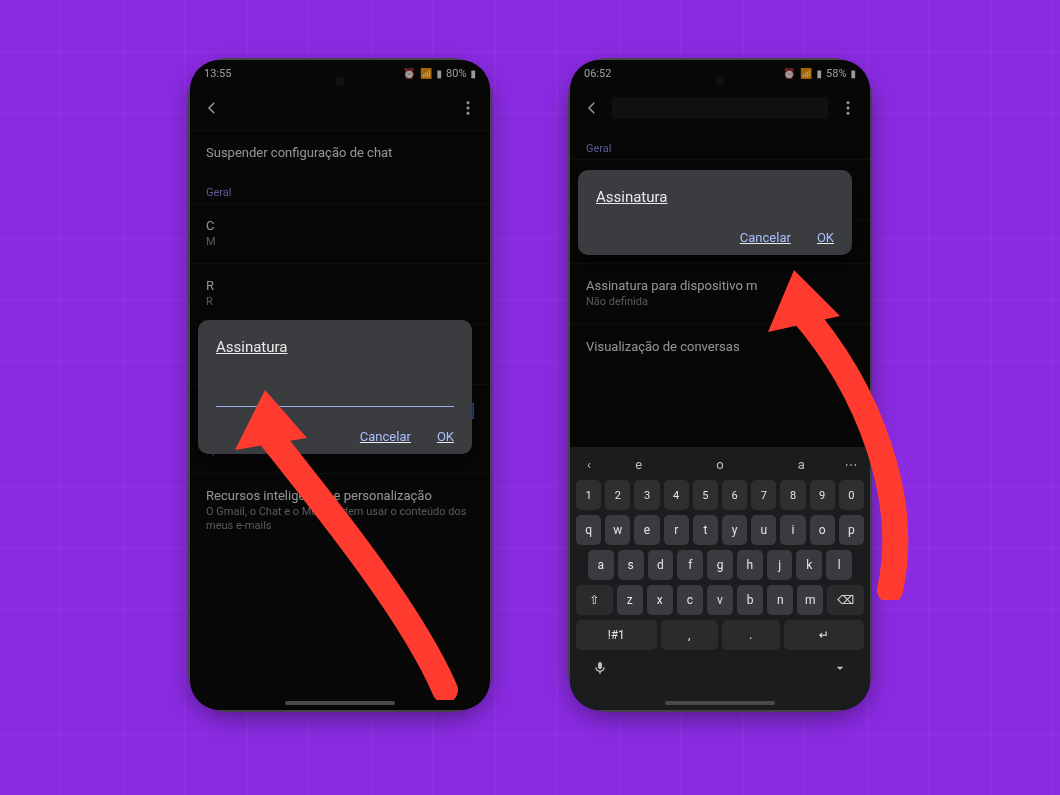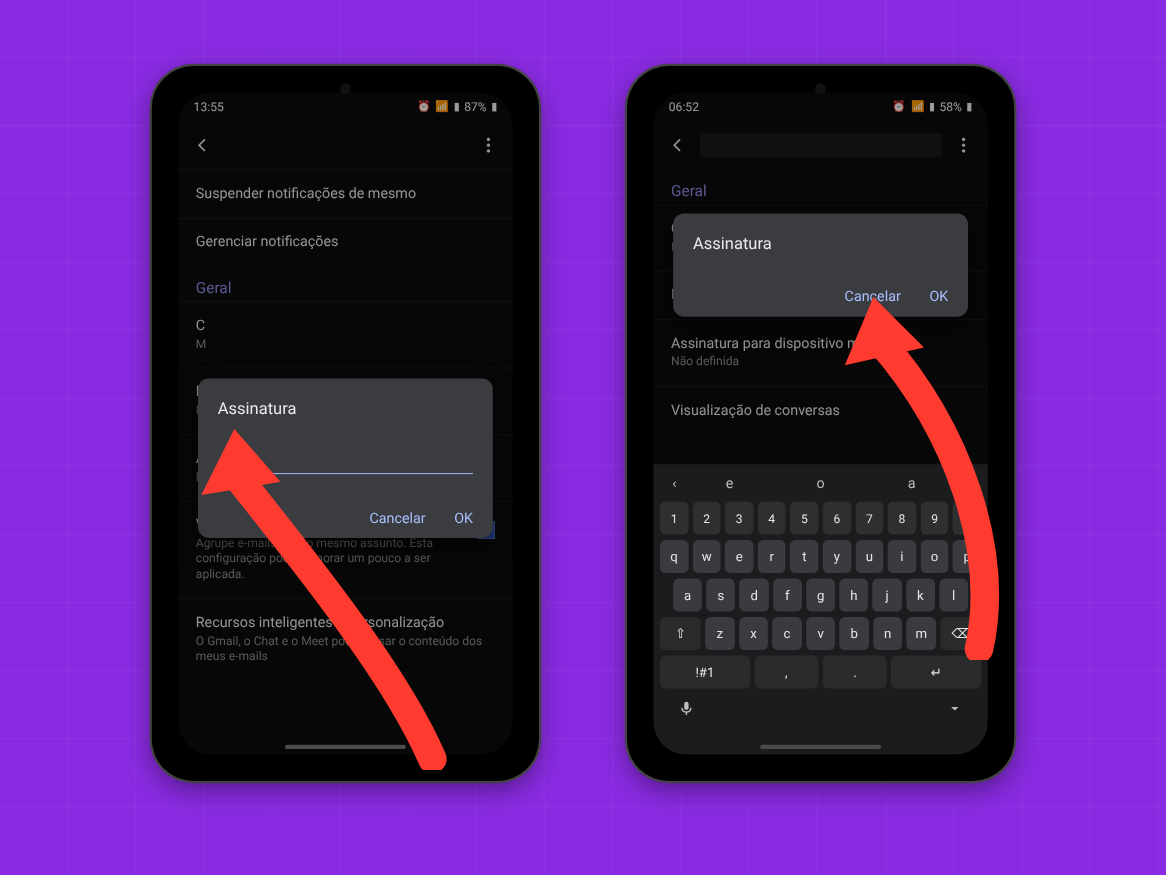--- a/index.html
+++ b/index.html
@@ -30,25 +30,25 @@
     position: absolute;
     top: 60px;
     left: 0;
     width: 1060px;
     display: flex;
     justify-content: center;
     gap: 80px;
   }
 
   .phone {
-    width: 352px;
+    width: 300px;
     height: 650px;
     background: #000;
     border-radius: 38px;
-    padding: 24px;
+    padding: 0;
     position: relative;
     box-shadow: 0 0 0 2px #444, 0 8px 24px rgba(0,0,0,0.4);
   }
   .phone::before { 
     content: "";
     position: absolute;
     top: 16px; left: 50%;
     transform: translateX(-50%);
     width: 10px; height: 10px;
     background: #111;
@@ -98,21 +98,21 @@
     height: 22px;
     background: #1a1a1a;
     margin: 0 8px;
     border-radius: 2px;
   }
 
   
   .list { font-size: 13px; }
   .section-header {
     color: #8a8ae0;
-    font-size: 14px;
+    font-size: 11px;
     padding: 12px 16px 4px;
   }
   .row {
     padding: 14px 16px;
     border-top: 1px solid #1a1a1a;
   }
   .row-title { color: #e2e2e2; font-size: 13px; }
   .row-sub {
     color: #8a8a8a;
     font-size: 11px;
@@ -146,43 +146,44 @@
   
   .scrim {
     position: absolute;
     inset: 0;
     background: rgba(0,0,0,0.35);
   }
 
   
   .dialog {
     position: absolute;
-    left: 18px; right: 18px;
+    left: 8px; right: 18px;
     background: #3a3c40;
     border-radius: 10px;
     padding: 18px 18px 10px 18px;
     color: #eaeaea;
     box-shadow: 0 8px 20px rgba(0,0,0,0.5);
+    text-decoration: underline;
   }
   .dialog-title { font-size: 15px; margin-bottom: 24px; }
   .dialog-input {
     width: 100%;
     border: none;
     border-bottom: 1.5px solid #9aaee4;
     background: transparent;
     color: #efefef;
     font-size: 14px;
     padding: 4px 0 6px;
     outline: none;
   }
   .dialog-actions {
     display: flex;
     justify-content: flex-end;
     gap: 26px;
-    margin-top: 33px;
+    margin-top: 22px;
     font-size: 13px;
   }
   .dialog-btn { color: #a8c0ff; cursor: pointer; }
 
   
   .keyboard {
     position: absolute;
     left: 0; right: 0; bottom: 0;
     background: #1b1c1e;
     padding: 6px 6px 30px 6px;
@@ -249,21 +250,21 @@
 
   <div class="phone">
     <div class="screen">
 
       <div class="statusbar">
         <span>13:55</span>
         <span class="right">
           <span class="sb-icon">⏰</span>
           <span class="sb-icon">📶</span>
           <span class="sb-icon">▮</span>
-          <span>87%</span>
+          <span>80%</span>
           <span class="sb-icon">▮</span>
         </span>
       </div>
 
       <div class="appbar">
         <div class="back-icon">
           <svg width="18" height="18" viewBox="0 0 24 24" fill="none" stroke-width="2">
               <path d="M15 5l-7 7 7 7"></path>
             </svg>
         </div>
@@ -271,24 +272,21 @@
           <svg width="18" height="18" viewBox="0 0 24 24" fill="#e6e6e6">
               <circle cx="12" cy="5" r="1.6"></circle>
               <circle cx="12" cy="12" r="1.6"></circle>
               <circle cx="12" cy="19" r="1.6"></circle>
             </svg>
         </div>
       </div>
 
       <div class="list">
         <div class="row">
-          <div class="row-title">Suspender notificações de mesmo</div>
-        </div>
-        <div class="row">
-          <div class="row-title">Gerenciar notificações</div>
+          <div class="row-title">Suspender configuração de chat</div>
         </div>
         <div class="section-header">Geral</div>
         <div class="row">
           <div class="row-title">C</div>
           <div class="row-sub">M</div>
         </div>
         <div class="row">
           <div class="row-title">R</div>
           <div class="row-sub">R</div>
         </div>

